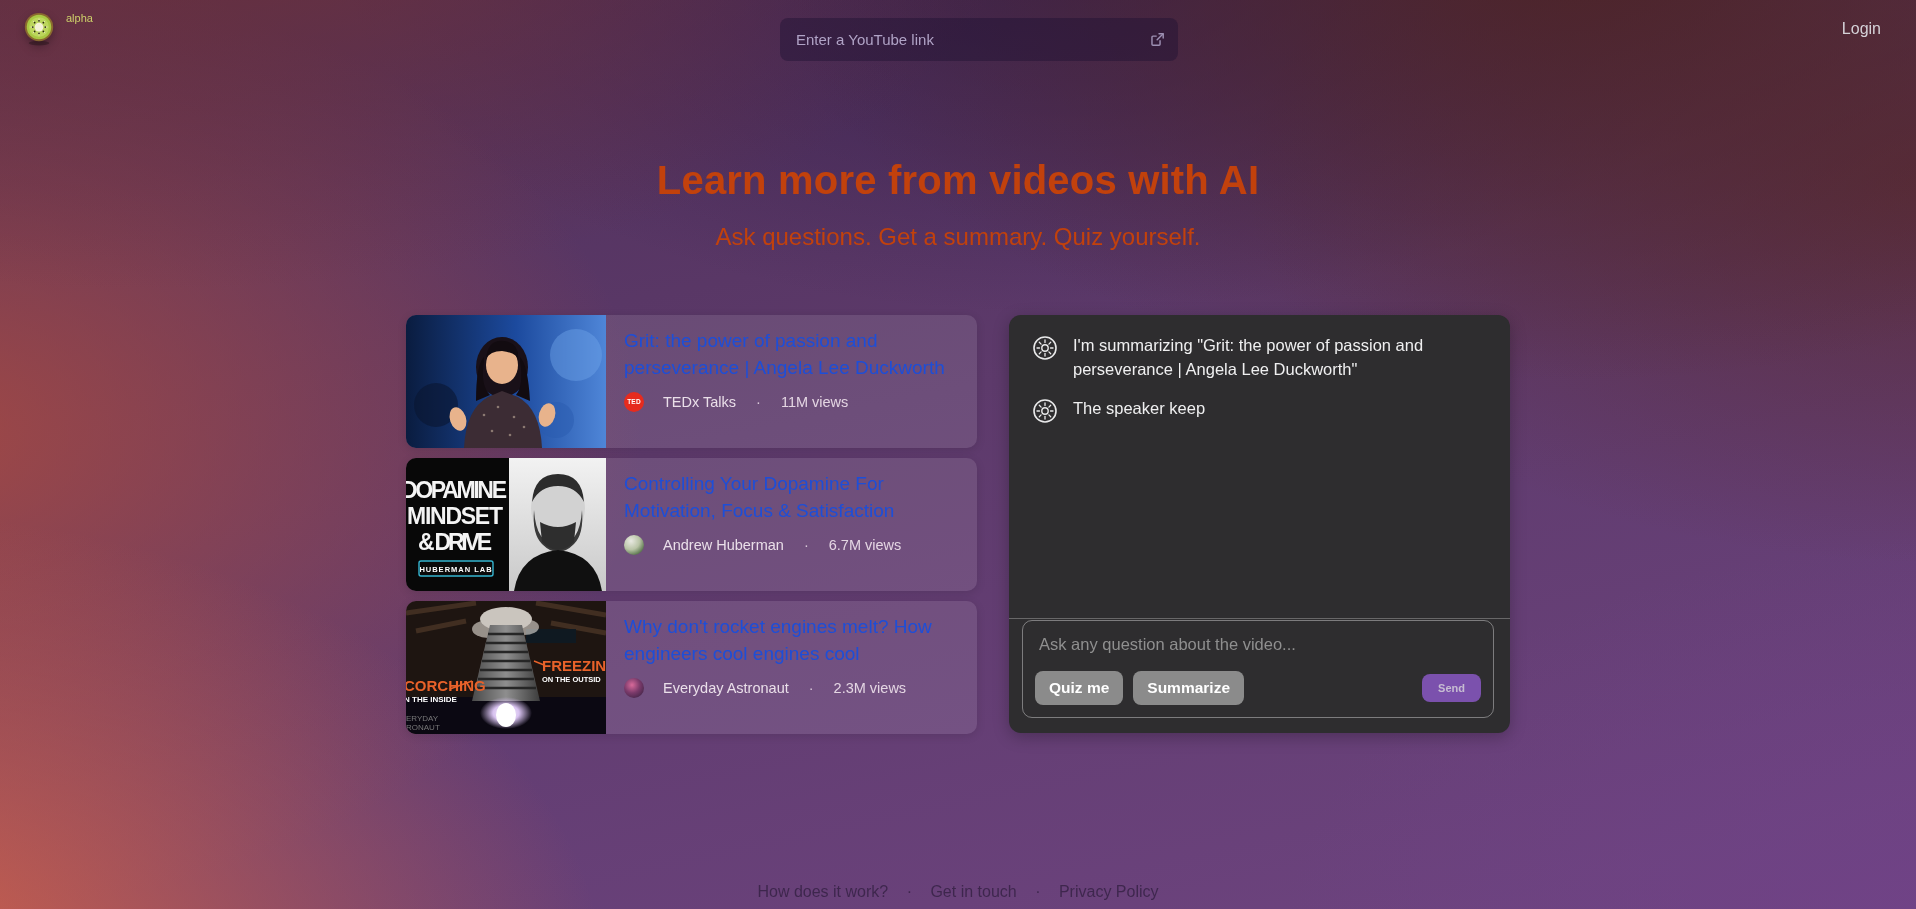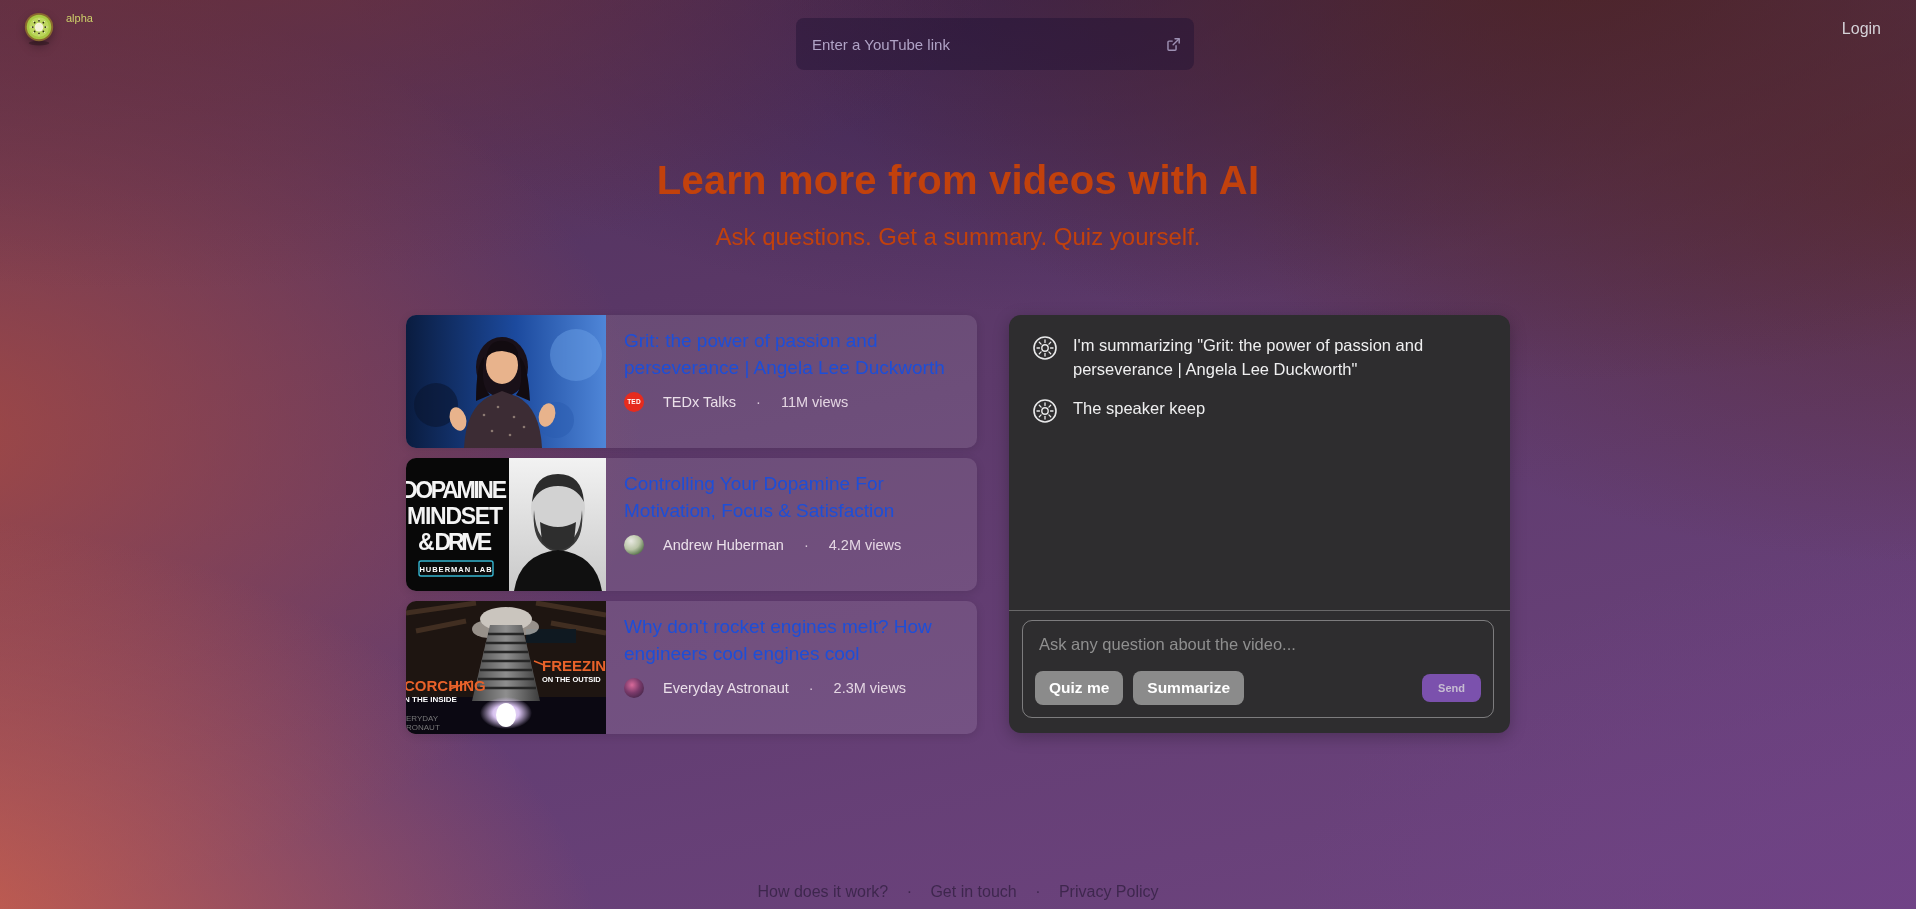--- a/index.html
+++ b/index.html
@@ -14,21 +14,21 @@
       radial-gradient(50% 70% at -4% 48%, rgba(176,76,62,0.82) 0%, rgba(176,76,62,0) 75%),
       radial-gradient(48% 52% at 55% -6%, rgba(56,33,78,0.88) 0%, rgba(56,33,78,0) 78%),
       radial-gradient(45% 55% at 103% 103%, rgba(112,66,136,0.85) 0%, rgba(112,66,136,0) 80%),
       linear-gradient(168deg,#4e2f58 0%,#5d3a6b 45%,#6e4480 100%);
   }
   .header{position:absolute;top:0;left:0;width:100%;height:76px;}
   .logo-wrap{position:absolute;left:22px;top:10px;display:flex;align-items:flex-start;}
   .logo-wrap svg{filter:drop-shadow(0 4px 4px rgba(0,0,0,0.3));}
   .alpha-badge{color:#cdd06a;font-size:11px;margin-left:10px;margin-top:2px;}
   .yt-input{
-    position:absolute;left:796px;top:18px;width:398px;height:52px;box-sizing:border-box;
+    position:absolute;left:780px;top:18px;width:398px;height:43px;box-sizing:border-box;
     background:rgba(32,18,52,0.45);border:none;border-radius:8px;display:flex;align-items:center;
     padding:0 12px 0 14px;
   }
   .yt-input input{
     flex:1;background:transparent;border:none;outline:none;color:#e8e2f2;
     font-size:15px;font-family:"Liberation Sans",sans-serif;
   }
   .yt-input input::placeholder{color:#b0a3c6;}
   .login-link{position:absolute;right:35px;top:20px;color:#d5d2d8;font-size:16px;cursor:pointer;}
   .hero{position:absolute;top:158px;left:0;width:100%;text-align:center;color:#c2410c;}
@@ -52,21 +52,21 @@
   .meta-dot{color:#d9c9d8;margin:0 1px;}
   .views{color:#e4d6e3;}
   .chat{
     width:501px;height:418px;box-sizing:border-box;background:#2e2d2f;border-radius:12px;
     display:flex;flex-direction:column;box-shadow:0 4px 16px rgba(0,0,0,0.25);
   }
   .messages{flex:1;padding:19px 22px 0 23px;overflow:hidden;}
   .msg{display:flex;gap:15px;align-items:flex-start;margin-bottom:15px;}
   .msg-icon{flex:none;margin-top:1px;}
   .msg-text{color:#efeff0;font-size:16.5px;line-height:1.45;font-weight:500;}
-  .chat-input-section{border-top:1px solid rgba(255,255,255,0.28);padding:9px 16px 15px 13px;}
+  .chat-input-section{border-top:1px solid rgba(255,255,255,0.28);padding:1px 16px 15px 13px;}
   .input-box{border:1px solid rgba(255,255,255,0.38);border-radius:10px;padding:12px 12px 12px 12px;}
   .input-box input{
     width:100%;box-sizing:border-box;background:transparent;border:none;outline:none;
     color:#e8e8e8;font-size:16.5px;padding:2px 4px;font-family:"Liberation Sans",sans-serif;
   }
   .input-box input::placeholder{color:#8f8f8f;}
   .btn-row{display:flex;align-items:center;margin-top:15px;}
   .btn{border:none;border-radius:8px;font-family:"Liberation Sans",sans-serif;cursor:pointer;}
   .btn-gray{background:#8b8b8b;color:#ffffff;font-weight:700;font-size:15.5px;padding:8px 14px;margin-right:10px;}
   .btn-send{margin-left:auto;background:#7b51ad;color:#c6bcd2;font-weight:700;font-size:11px;padding:8px 16px;}
@@ -197,21 +197,21 @@
           <rect x="13" y="103" width="74" height="15" rx="2" fill="#0a0a0a" stroke="#35b5d0" stroke-width="1.4"></rect>
           <text x="50" y="113.5" font-size="7.5" font-weight="700" fill="#ffffff" text-anchor="middle" letter-spacing="1" font-family="Liberation Sans, sans-serif">HUBERMAN LAB</text>
         </svg>
       </div>
       <div class="card-body">
         <p class="card-title">Controlling Your Dopamine For Motivation, Focus &amp; Satisfaction</p>
         <div class="channel-row">
           <span class="avatar avatar-huberman"></span>
           <span>Andrew Huberman</span>
           <span class="meta-dot">·</span>
-          <span class="views">4.2M views</span>
+          <span class="views">6.7M views</span>
         </div>
       </div>
     </div>
 
     <div class="card">
       <div class="thumb">
         <svg width="200" height="133" viewBox="0 0 200 133">
           <defs>
             <linearGradient id="nozzle" x1="0" y1="0" x2="1" y2="0">
               <stop offset="0" stop-color="#4a4a4a"></stop>

